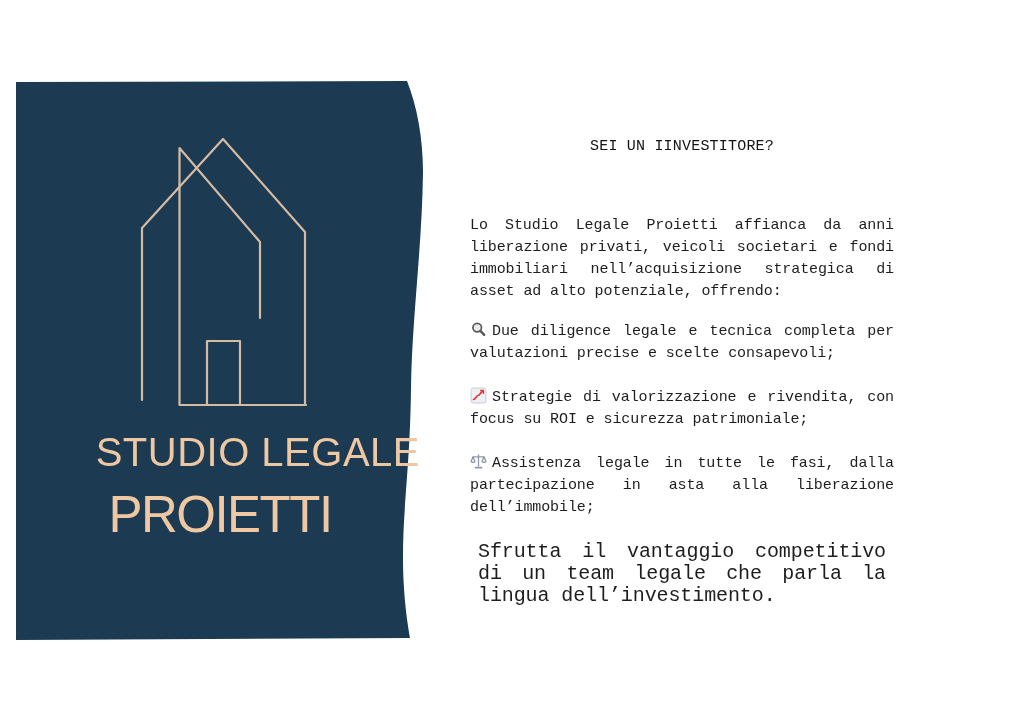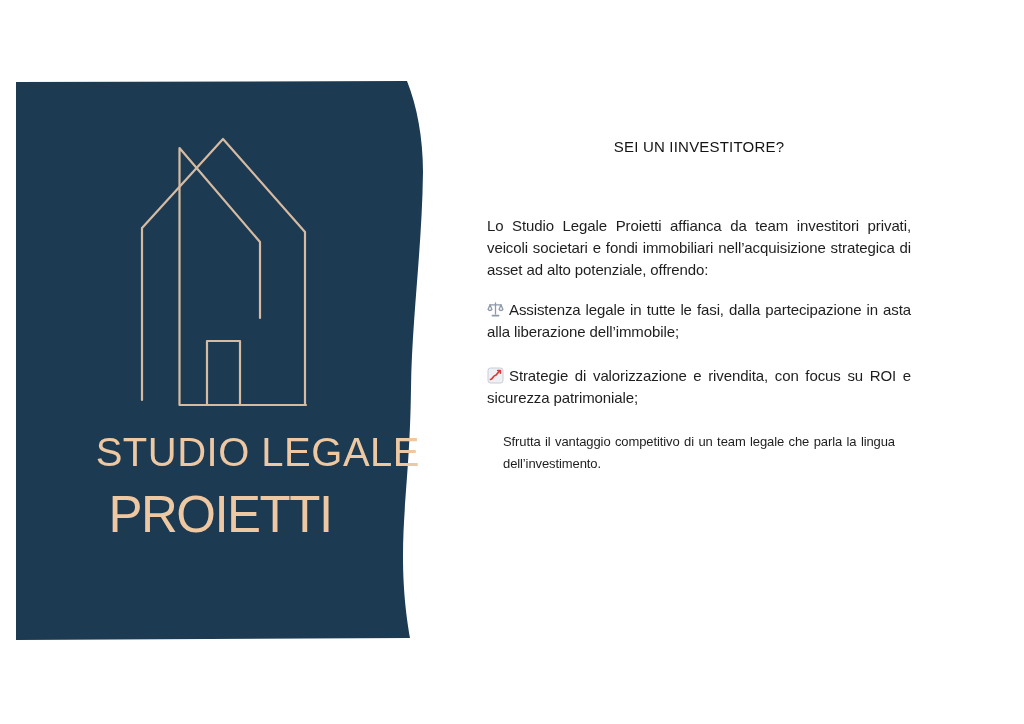--- a/index.html
+++ b/index.html
@@ -20,45 +20,46 @@
     font-size:40px;line-height:40px;font-weight:400;letter-spacing:0.5px;
     white-space:nowrap;
     text-align:right;
   }
   .brand-line2{
     position:absolute;left:0;top:481px;width:100%;
     font-size:51px;line-height:68px;font-weight:400;letter-spacing:-1.5px;
     white-space:nowrap;
   }
   .content{
-    position:absolute;left:487px;top:136px;width:424px;
+    position:absolute;left:470px;top:136px;width:424px;
     color:#1e1e1e;
+    font-family:Liberation Mono, monospace;
   }
   .heading{
     text-align:center;
     font-size:15px;line-height:22px;font-weight:400;color:#141414;
     letter-spacing:0.2px;
     margin:0 0 57px 0;
   }
   .para{
     font-size:15px;line-height:22px;
     text-align:justify;
     margin:0 0 18px 0;
     letter-spacing:-0.1px;
   }
   .bullet{
     font-size:15px;line-height:22px;
     text-align:justify;
     margin:0 0 22px 0;
     letter-spacing:-0.1px;
   }
   .closing{
-    font-size:13px;line-height:22px;
+    font-size:20px;line-height:22px;
     text-align:justify;
-    margin:16px;
+    margin:8px;
     letter-spacing:-0.1px;
   }
   .emoji{
     display:inline-block;width:17px;height:17px;
     vertical-align:-3px;margin-right:5px;
   }
   .emoji svg{display:block;width:17px;height:17px;}
 </style>
 </head>
 <body>
@@ -84,38 +85,42 @@
 
   <div class="brand-text">
     <div class="brand-line1">STUDIO LEGALE</div>
     <div class="brand-line2">PROIETTI</div>
   </div>
 
   <div class="content">
 
     <div class="heading">SEI UN IINVESTITORE?</div>
 
-    <p class="para">Lo Studio Legale Proietti affianca da team investitori privati, veicoli societari e fondi immobiliari nell’acquisizione strategica di asset ad alto potenziale, offrendo:</p>
+    <p class="para">Lo Studio Legale Proietti affianca da anni liberazione privati, veicoli societari e fondi immobiliari nell’acquisizione strategica di asset ad alto potenziale, offrendo:</p>
 
+    <p class="bullet"><span class="emoji"><svg viewBox="0 0 17 17">
+            <circle cx="7.2" cy="6.6" r="4.3" fill="#ececec" stroke="#5a5a5a" stroke-width="1.7"></circle>
+            <line x1="10.4" y1="9.8" x2="14.2" y2="13.8" stroke="#5a5a5a" stroke-width="2.4" stroke-linecap="round"></line>
+          </svg></span><span>Due diligence legale e tecnica completa per valutazioni precise e scelte consapevoli;</span></p>
+
+    <p class="bullet"><span class="emoji"><svg viewBox="0 0 17 17">
+            <rect x="1" y="1" width="15" height="15" rx="2.5" fill="#eef0f4" stroke="#c6ccd6" stroke-width="1"></rect>
+            <path d="M3.5,12.5 C6,12 6.5,8.5 8,8.5 C9.5,8.5 9.5,6.5 13,3.8" fill="none" stroke="#d83a3a" stroke-width="1.7" stroke-linecap="round"></path>
+            <path d="M10.6,3.4 L13.4,3.4 L13.4,6.2" fill="none" stroke="#d83a3a" stroke-width="1.5" stroke-linecap="round" stroke-linejoin="round"></path>
+          </svg></span><span>Strategie di valorizzazione e rivendita, con focus su ROI e sicurezza patrimoniale;</span></p>
 
     <p class="bullet"><span class="emoji"><svg viewBox="0 0 17 17">
             <g stroke="#8d99ab" fill="none" stroke-width="1.3" stroke-linecap="round">
               <line x1="8.5" y1="2" x2="8.5" y2="13"></line>
               <line x1="3" y1="3.8" x2="14" y2="3.8"></line>
               <path d="M3,3.8 L1.2,8.2 M3,3.8 L4.8,8.2"></path>
               <path d="M1.2,8.4 A1.9,1.9 0 0 0 4.8,8.4" fill="#aeb8c6"></path>
               <path d="M14,3.8 L12.2,8.2 M14,3.8 L15.8,8.2"></path>
               <path d="M12.2,8.4 A1.9,1.9 0 0 0 15.8,8.4" fill="#aeb8c6"></path>
               <line x1="5.5" y1="14.6" x2="11.5" y2="14.6" stroke-width="1.8"></line>
             </g>
           </svg></span><span>Assistenza legale in tutte le fasi, dalla partecipazione in asta alla liberazione dell’immobile;</span></p>
 
-    <p class="bullet"><span class="emoji"><svg viewBox="0 0 17 17">
-            <rect x="1" y="1" width="15" height="15" rx="2.5" fill="#eef0f4" stroke="#c6ccd6" stroke-width="1"></rect>
-            <path d="M3.5,12.5 C6,12 6.5,8.5 8,8.5 C9.5,8.5 9.5,6.5 13,3.8" fill="none" stroke="#d83a3a" stroke-width="1.7" stroke-linecap="round"></path>
-            <path d="M10.6,3.4 L13.4,3.4 L13.4,6.2" fill="none" stroke="#d83a3a" stroke-width="1.5" stroke-linecap="round" stroke-linejoin="round"></path>
-          </svg></span><span>Strategie di valorizzazione e rivendita, con focus su ROI e sicurezza patrimoniale;</span></p>
-
 
     <p class="closing">Sfrutta il vantaggio competitivo di un team legale che parla la lingua dell’investimento.</p>
 
   </div>
 </div>
 
 </body></html>

